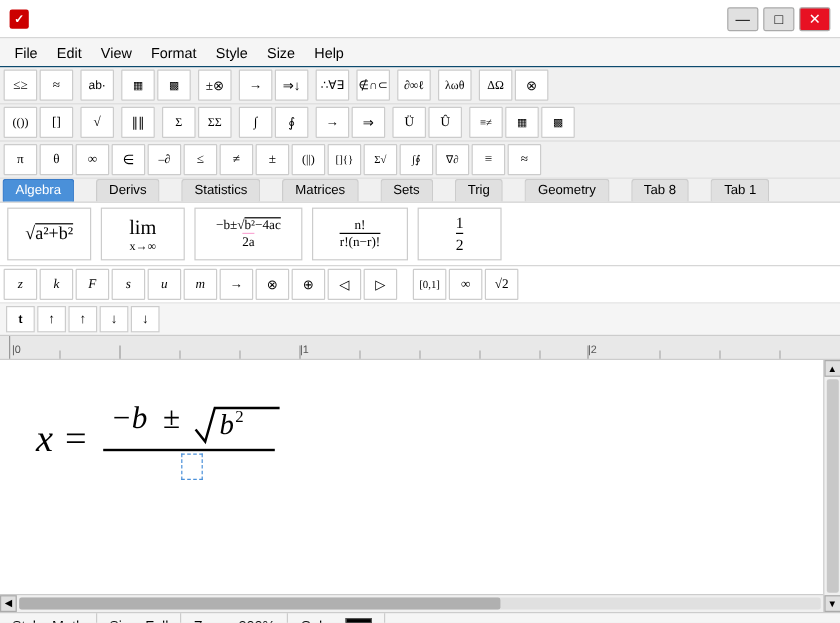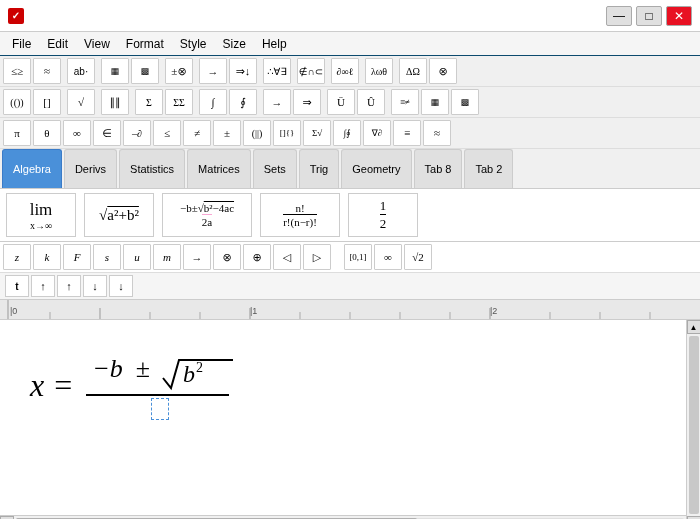--- a/index.html
+++ b/index.html
@@ -92,27 +92,27 @@
     .separator { width: 4px; }
 
     .tabs-row {
       display: flex;
       align-items: center;
       background: #f0f0f0;
       border-bottom: 1px solid #ccc;
       padding: 0 2px;
     }
     .tab {
-      padding: 13px 10px;
+      padding: 3px 10px;
       font-size: 11px;
       cursor: pointer;
       border: 1px solid #ccc;
       border-bottom: none;
       background: #e0e0e0;
-      margin-right: 2px;
+      margin-right: 18px;
       border-radius: 3px 3px 0 0;
       color: #000;
     }
     .tab.active {
       background: #4a90d9;
       color: white;
       border-color: #3a7bc8;
     }
 
     .formula-row {
@@ -381,34 +381,34 @@
 
 <div class="tabs-row">
   <div class="tab active">Algebra</div>
   <div class="tab">Derivs</div>
   <div class="tab">Statistics</div>
   <div class="tab">Matrices</div>
   <div class="tab">Sets</div>
   <div class="tab">Trig</div>
   <div class="tab">Geometry</div>
   <div class="tab">Tab 8</div>
-  <div class="tab">Tab 2</div>
+  <div class="tab">Tab 1</div>
 </div>
 
 <div class="formula-row">
+
+  <div class="formula-item">
+    <span style="font-family:'Times New Roman',serif; font-size:15px;">√<span style="text-decoration:overline;">a²+b²</span></span>
+  </div>
 
   <div class="formula-item">
     <span style="font-family:'Times New Roman',serif; display:flex; flex-direction:column; align-items:center; font-size:14px;">
       <span style="font-size:17px;">lim</span>
       <span style="font-size:10px;">x→∞</span>
     </span>
-  </div>
-
-  <div class="formula-item">
-    <span style="font-family:'Times New Roman',serif; font-size:15px;">√<span style="text-decoration:overline;">a²+b²</span></span>
   </div>
 
 
   <div class="formula-item" style="width:90px;">
     <span style="font-family:'Times New Roman',serif; font-size:11px; display:flex; flex-direction:column; align-items:center;">
       <span>−b±√<span style="text-decoration:overline;">b²−4ac</span></span>
       <span style="border-top:1px solid #f9a8d4; padding-top:1px;">2a</span>
     </span>
   </div>
 

